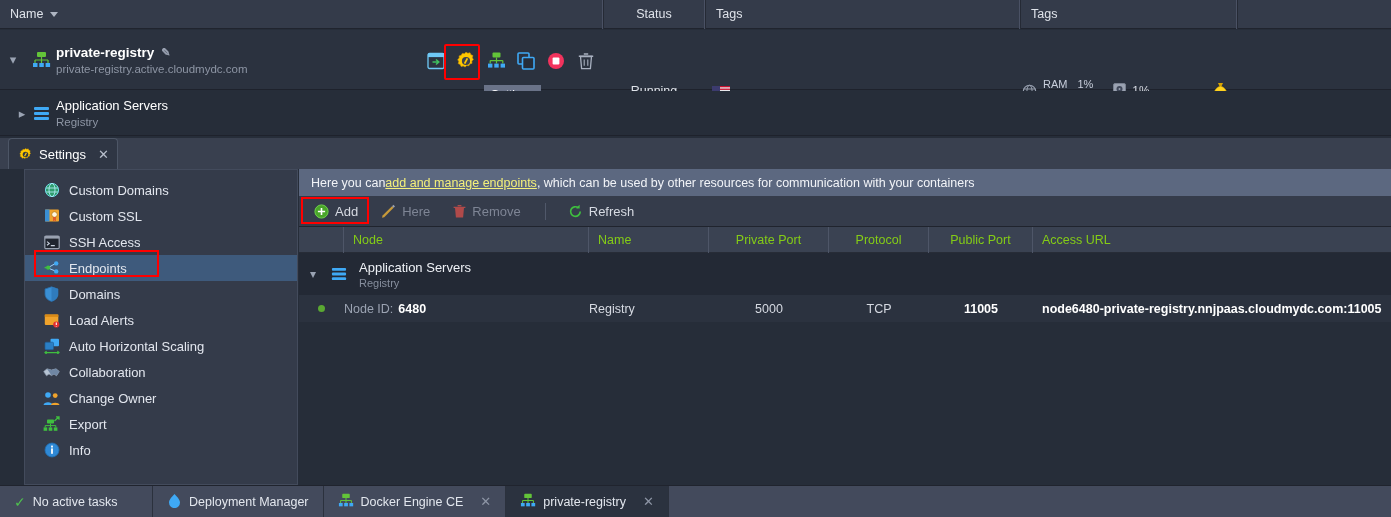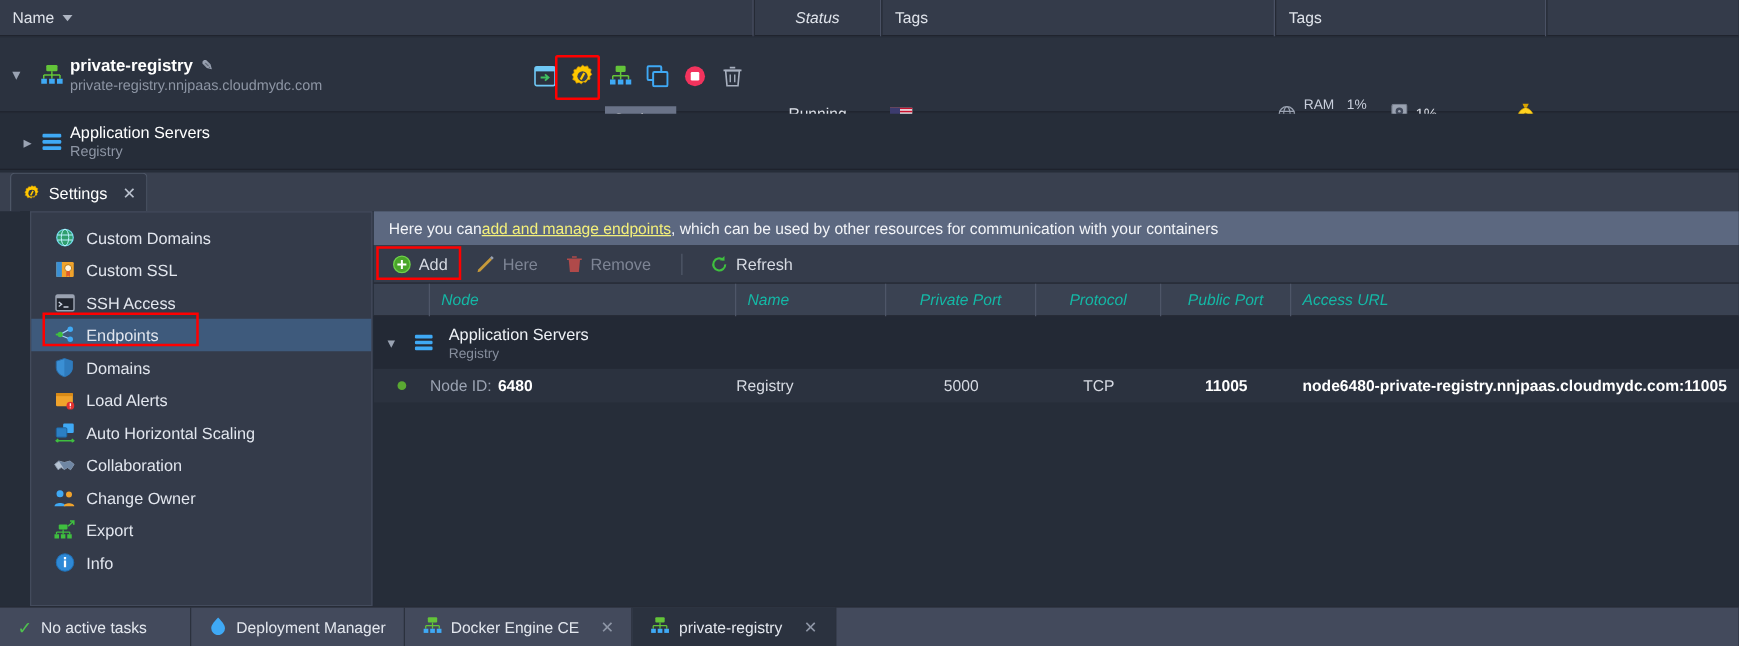--- a/index.html
+++ b/index.html
@@ -134,22 +134,22 @@
   }
   .tb-btn { display: flex; align-items: center; gap: 6px; padding: 0 12px 0 3px; font-size: 13px; cursor: pointer; }
   .tb-btn.disabled { color: #7e8595; cursor: default; }
   .tb-sep { width: 1px; height: 17px; background: #50586a; margin: 0 11px 0 4px; }
   .tb-highlight {
     position: absolute; left: 2px; top: 28px; width: 68px; height: 27px;
     border: 2px solid #ff0000; pointer-events: none;
   }
 
   .thead { height: 26px; background: #3a4252; display: flex; align-items: center; border-bottom: 1px solid #272c37; }
-  .th { height: 26px; display: flex; align-items: center; font-size: 12.5px; color: #14b8a6;
-        border-right: 1px solid #4e real; border-right: 1px solid #4e5668; padding-left: 9px; font-style: italic; }
+  .th { height: 26px; display: flex; align-items: center; font-size: 12.5px; color: #84cc16;
+        border-right: 1px solid #4e real; border-right: 1px solid #4e5668; padding-left: 9px; }
   .th.c { justify-content: center; padding-left: 0; }
   .th-blank { width: 45px; }
   .th-node { width: 245px; }
   .th-name { width: 120px; }
   .th-pport { width: 120px; }
   .th-proto { width: 100px; }
   .th-pubport { width: 104px; }
   .th-url { flex: 1; border-right: none; }
 
   .trow { display: flex; align-items: center; }
@@ -185,21 +185,21 @@
 </head>
 <body>
 
 <div class="app">
 
   <div class="grid-header">
     <div class="gh-cell gh-name">
       <span>Name</span>
       <span class="sort-caret"></span>
     </div>
-    <div class="gh-cell gh-status c" style="justify-content:center;font-style:italic;">
+    <div class="gh-cell gh-status c" style="justify-content:center;">
       <span>Status</span>
     </div>
     <div class="gh-cell gh-tags">
       <span>Tags</span>
     </div>
     <div class="gh-cell gh-usage">
       <span>Tags</span>
     </div>
     <div class="gh-cell gh-rest"></div>
   </div>
@@ -213,21 +213,21 @@
         <rect x="1" y="12" width="4.5" height="4" fill="#3fa9f5"></rect>
         <rect x="7.3" y="12" width="4.5" height="4" fill="#3fa9f5"></rect>
         <rect x="13.6" y="12" width="4.5" height="4" fill="#3fa9f5"></rect>
       </svg>
     </div>
     <div class="env-text">
       <div class="env-title">
         <span>private-registry</span>
         <span class="pencil">✎</span>
       </div>
-      <div class="env-sub">private-registry.nnjpaas.cloudmydc.com</div>
+      <div class="env-sub">private-registry.active.cloudmydc.com</div>
     </div>
 
     <div class="cell-status" style="left:603px; top:54px;">Running</div>
 
     <div class="cell-tags" style="left:712px; top:56px;">
       <svg width="18" height="12" viewBox="0 0 18 12">
         <rect width="18" height="12" fill="#e8e8ec"></rect>
         <g fill="#c8102e">
           <rect y="0" width="18" height="1.3"></rect>
             <rect y="2.6" width="18" height="1.3"></rect>

